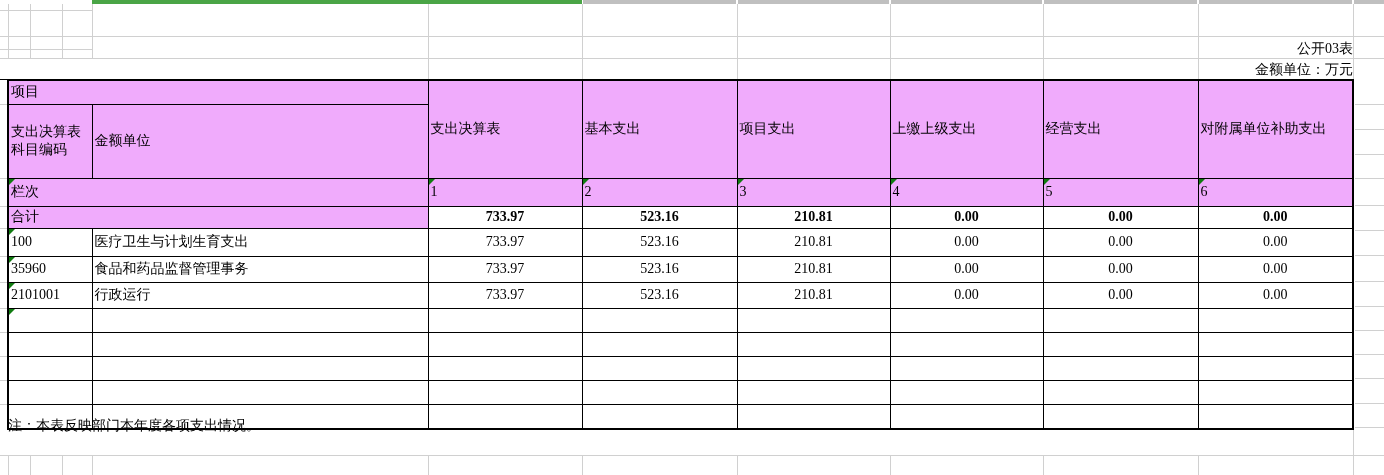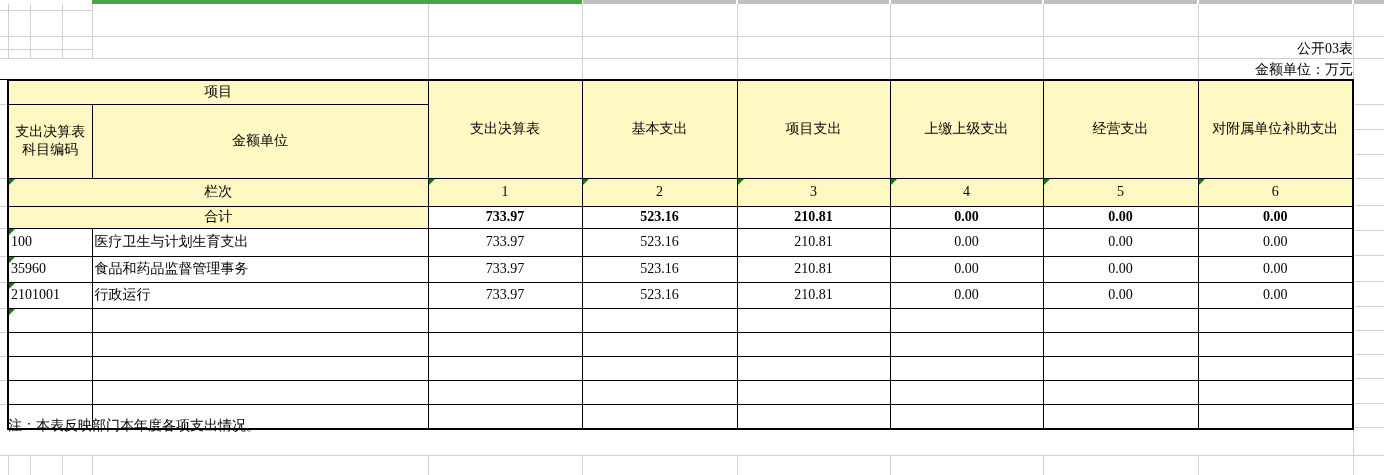--- a/index.html
+++ b/index.html
@@ -13,21 +13,21 @@
   .greenline{position:absolute;top:0;height:4px;background:#4aa546;}
   .blackline{position:absolute;background:#000;}
   table.xl{
     position:absolute;left:7px;top:79px;border-collapse:collapse;table-layout:fixed;
     border:2px solid #000;
   }
   table.xl td{
     border:1px solid #000;font-size:14px;padding:0 2px;position:relative;
     overflow:hidden;vertical-align:middle;
   }
-  td.g{background:#fef9c3;text-align:center;}
+  td.g{background:#f0abfc;text-align:left;}
   td.v{text-align:center;padding-right:5px;white-space:nowrap;}
   td.b{font-weight:bold;}
   td.code{padding-left:3px;white-space:nowrap;}
   td.name{padding-left:3px;white-space:nowrap;}
   td.name-ind{padding-left:29px;white-space:nowrap;}
   td.wrapcell{white-space:normal;padding:0 15px;line-height:18px;}
   .hdr2{line-height:18px;}
   i.tri{
     position:absolute;top:0;left:0;width:0;height:0;display:block;
     border-top:6px solid #107c10;border-right:6px solid transparent;

